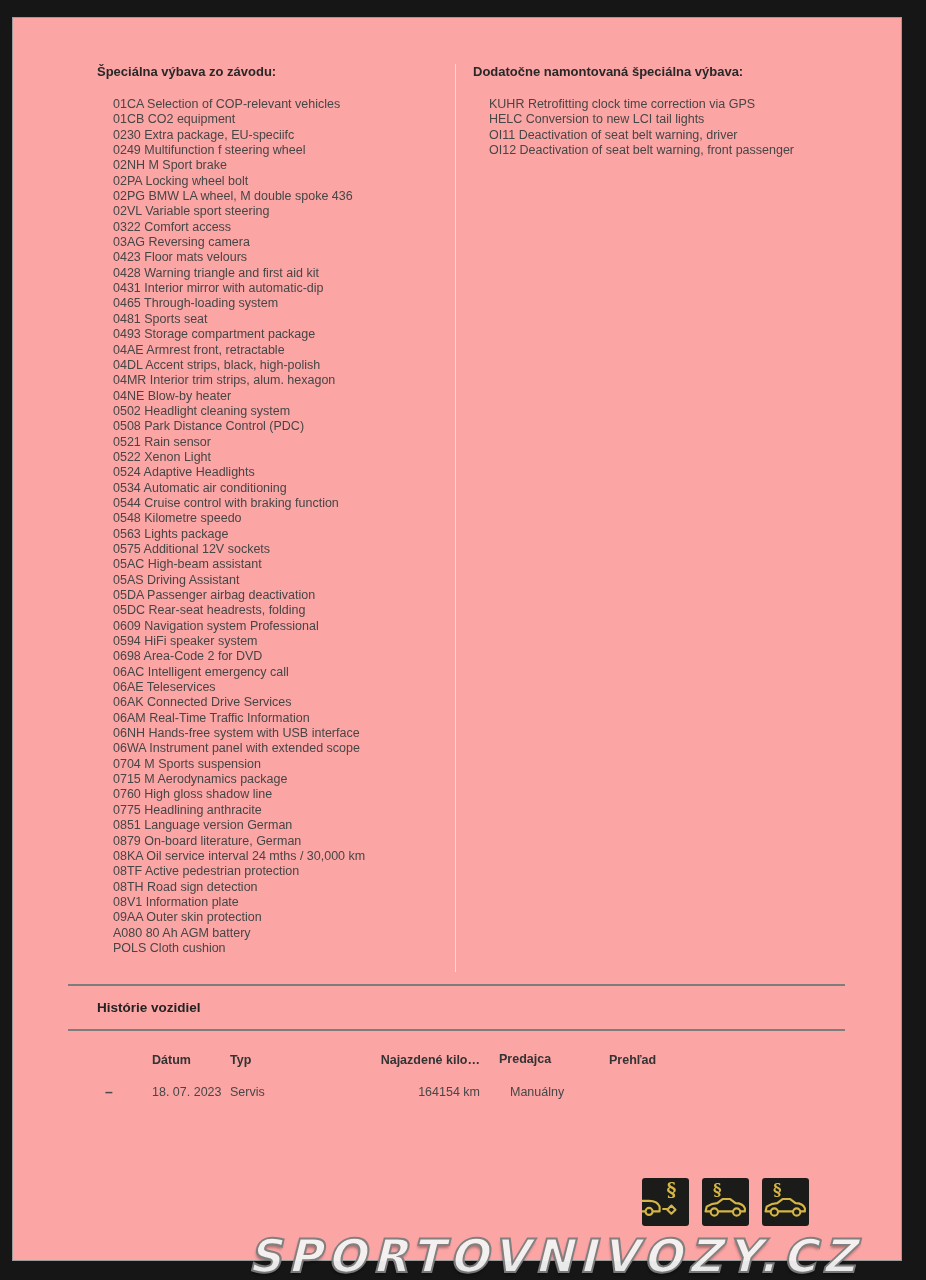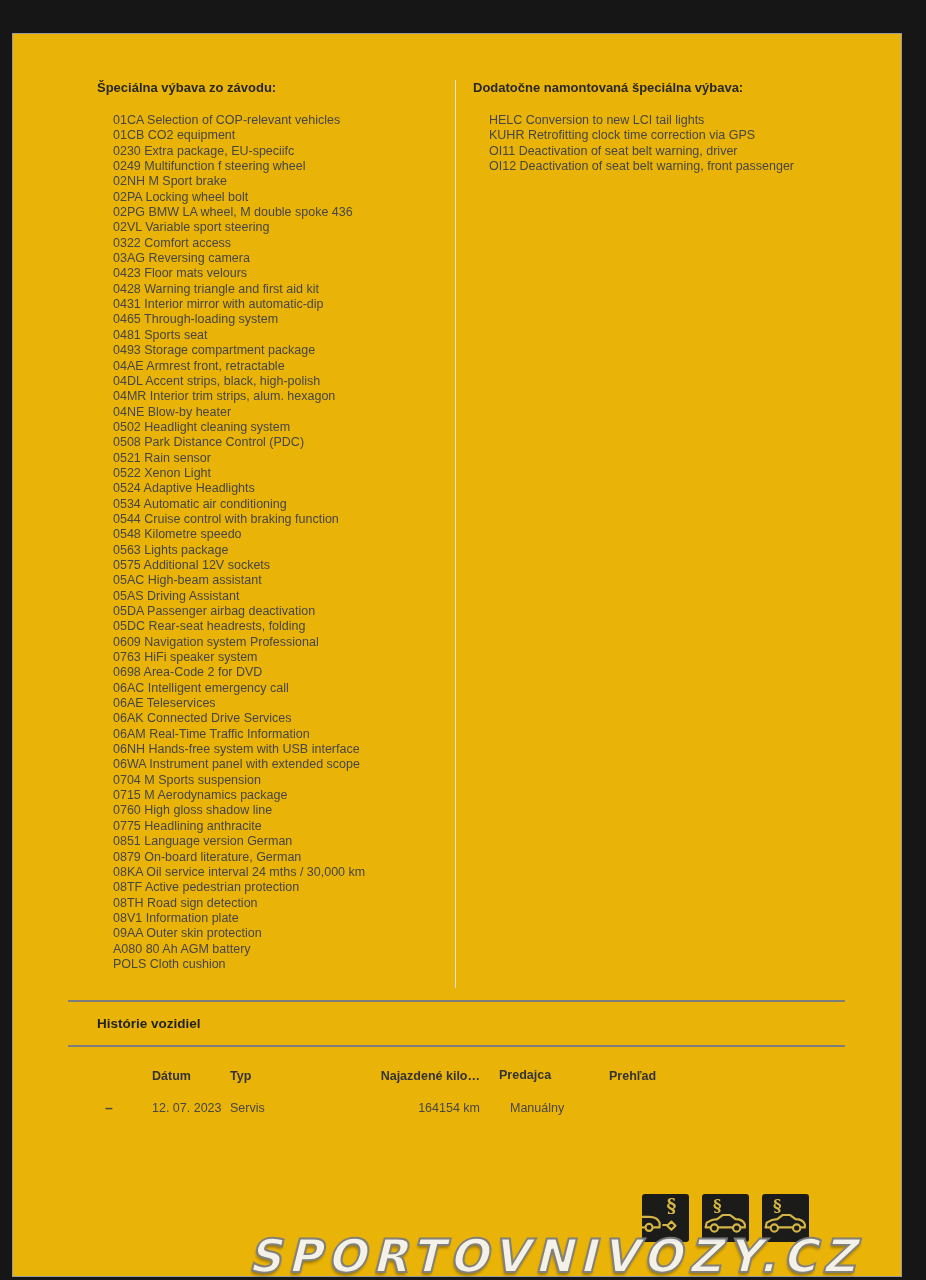--- a/index.html
+++ b/index.html
@@ -4,23 +4,23 @@
 <style>
   html,body{margin:0;padding:0;}
   body{
     width:926px;height:1280px;
     background:#161616;
     position:relative;
     overflow:hidden;
     font-family:"Liberation Sans","DejaVu Sans",sans-serif;
   }
   .page{
-    position:absolute;left:13px;top:34px;
+    position:absolute;left:13px;top:18px;
     width:888px;height:1242px;
-    background:#eab308;
+    background:#fca5a5;
     box-shadow:0 0 0 1px #9b9b9b;
     box-sizing:border-box;
   }
   
   .equip-wrap{
     display:flex;
     padding-top:46px;
   }
   .equip-col-left{
     box-sizing:border-box;
@@ -128,21 +128,21 @@
           <div class="equip-item">0534 Automatic air conditioning</div>
           <div class="equip-item">0544 Cruise control with braking function</div>
           <div class="equip-item">0548 Kilometre speedo</div>
           <div class="equip-item">0563 Lights package</div>
           <div class="equip-item">0575 Additional 12V sockets</div>
           <div class="equip-item">05AC High-beam assistant</div>
           <div class="equip-item">05AS Driving Assistant</div>
           <div class="equip-item">05DA Passenger airbag deactivation</div>
           <div class="equip-item">05DC Rear-seat headrests, folding</div>
           <div class="equip-item">0609 Navigation system Professional</div>
-          <div class="equip-item">0763 HiFi speaker system</div>
+          <div class="equip-item">0594 HiFi speaker system</div>
           <div class="equip-item">0698 Area-Code 2 for DVD</div>
           <div class="equip-item">06AC Intelligent emergency call</div>
           <div class="equip-item">06AE Teleservices</div>
           <div class="equip-item">06AK Connected Drive Services</div>
           <div class="equip-item">06AM Real-Time Traffic Information</div>
           <div class="equip-item">06NH Hands-free system with USB interface</div>
           <div class="equip-item">06WA Instrument panel with extended scope</div>
           <div class="equip-item">0704 M Sports suspension</div>
           <div class="equip-item">0715 M Aerodynamics package</div>
           <div class="equip-item">0760 High gloss shadow line</div>
@@ -154,22 +154,22 @@
           <div class="equip-item">08TH Road sign detection</div>
           <div class="equip-item">08V1 Information plate</div>
           <div class="equip-item">09AA Outer skin protection</div>
           <div class="equip-item">A080 80 Ah AGM battery</div>
           <div class="equip-item">POLS Cloth cushion</div>
         </div>
     </div>
     <div class="equip-col-right">
       <h3 class="equip-title">Dodatočne namontovaná špeciálna výbava:</h3>
       <div class="equip-list">
+          <div class="equip-item">KUHR Retrofitting clock time correction via GPS</div>
           <div class="equip-item">HELC Conversion to new LCI tail lights</div>
-          <div class="equip-item">KUHR Retrofitting clock time correction via GPS</div>
           <div class="equip-item">OI11 Deactivation of seat belt warning, driver</div>
           <div class="equip-item">OI12 Deactivation of seat belt warning, front passenger</div>
         </div>
     </div>
   </div>
 
   <div class="rule rule1"></div>
 
   <h2 class="history-title">Histórie vozidiel</h2>
 
@@ -181,21 +181,21 @@
       <div class="c-date">Dátum</div>
       <div class="c-typ">Typ</div>
       <div class="c-km">Najazdené kilo…</div>
       <div class="c-pred">Predajca</div>
       <div class="c-preh">Prehľad</div>
     </div>
     <div class="hrow data">
       <div class="c-exp">
         <span class="expander">–</span>
       </div>
-      <div class="c-date">12. 07. 2023</div>
+      <div class="c-date">18. 07. 2023</div>
       <div class="c-typ">Servis</div>
       <div class="c-km">164154 km</div>
       <div class="c-preh">Manuálny</div>
     </div>
   </div>
 
   <div class="stamps">
     <div class="stamp">
       <svg width="47" height="48" viewBox="0 0 40 40" xmlns="http://www.w3.org/2000/svg">
         <g fill="none" stroke="#d4b545" stroke-width="1.8" stroke-linejoin="round" stroke-linecap="round">

